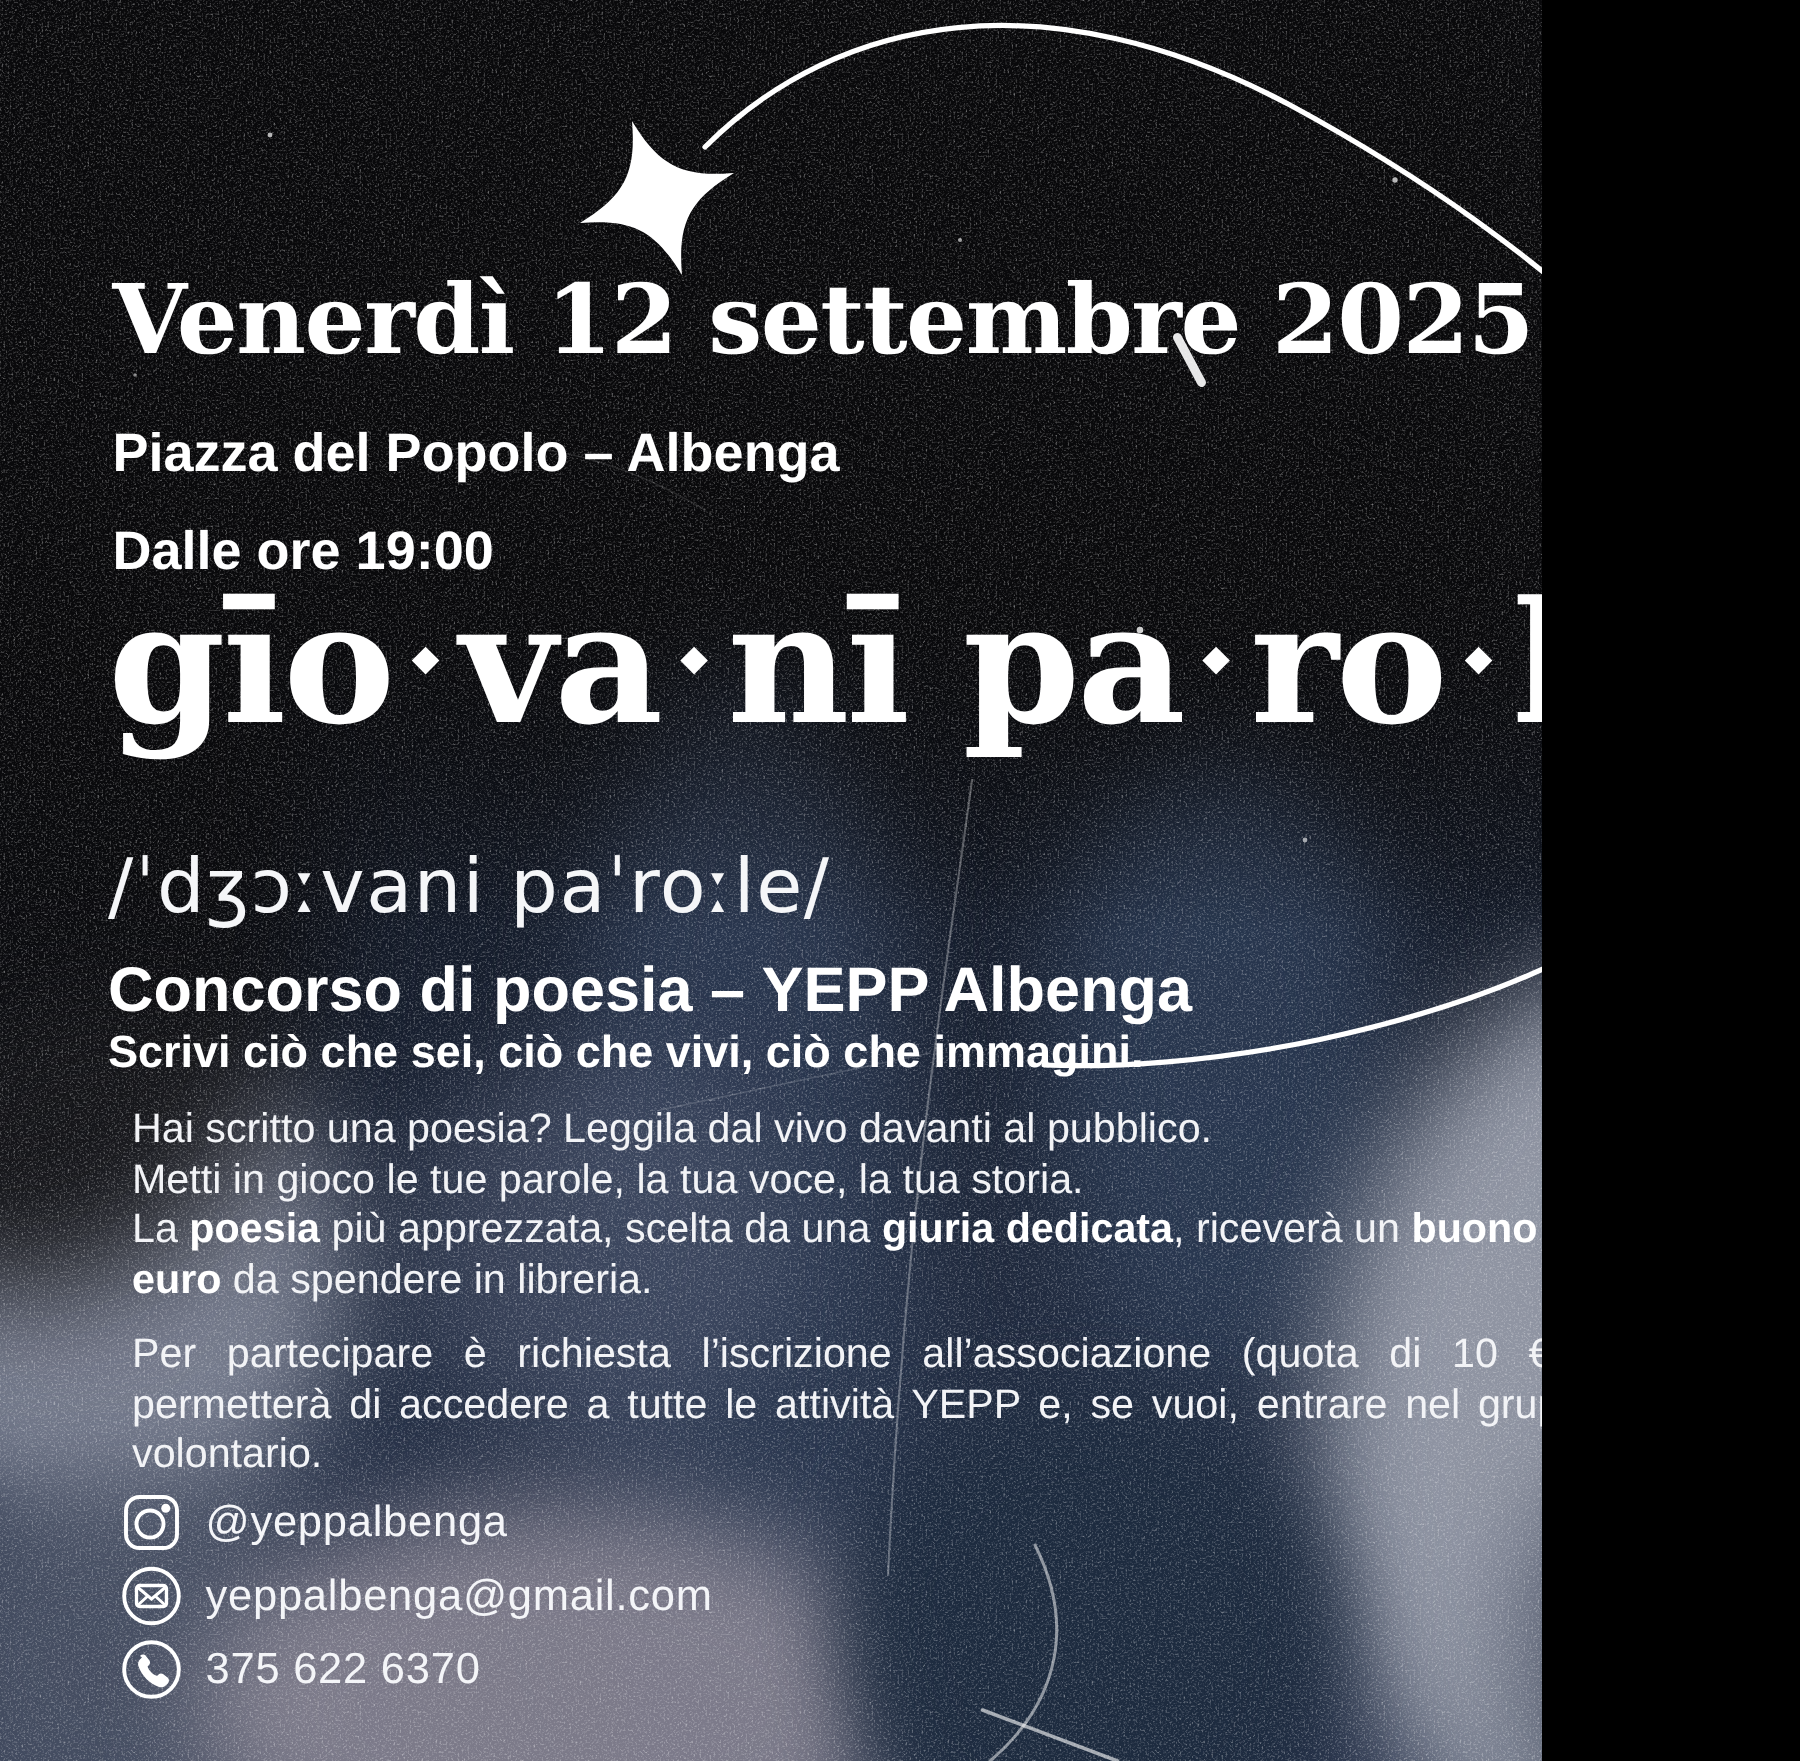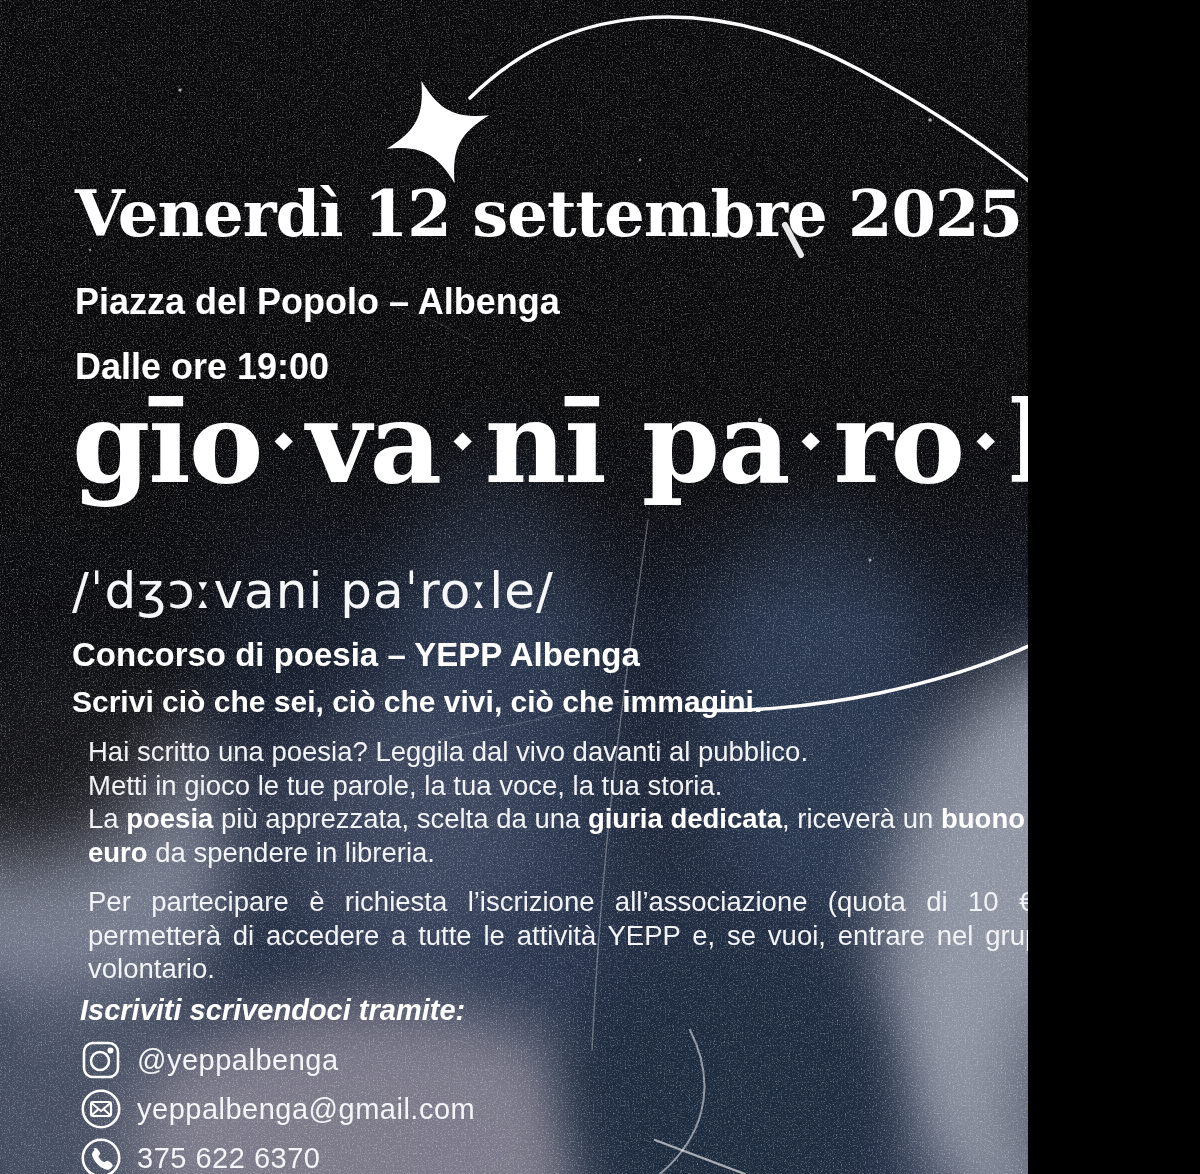--- a/index.html
+++ b/index.html
@@ -33,21 +33,21 @@
   .txt{position:absolute;left:75px;white-space:nowrap;}
   .date{top:176px;font-family:"DejaVu Serif",serif;font-weight:700;font-size:64px;letter-spacing:-1px;}
   .location{top:281px;font-size:36px;font-weight:700;text-align:center;}
   .time{top:331px;font-size:36px;font-weight:700;margin-top:15px;}
   .title{top:384px;left:72px;font-family:"DejaVu Serif",serif;font-weight:700;font-size:112px;
     letter-spacing:-2px;line-height:1.05;}
   .title .dia{display:inline-block;width:.12em;height:.12em;background:#fff;transform:rotate(45deg);
     margin:0 .14em;vertical-align:.30em;}
   .phonetic{top:548px;left:72px;font-family:"DejaVu Sans",sans-serif;font-size:50px;font-weight:400;
     letter-spacing:1px;color:#f5f6f8;margin-top:14px;}
-  .subtitle{top:636px;left:72px;font-size:33px;font-weight:700;}
+  .subtitle{top:636px;left:72px;font-size:42px;font-weight:700;}
   .tagline{top:685px;left:72px;font-size:30px;font-weight:700;text-align:center;}
   .para{position:absolute;left:88px;width:1062px;font-size:27.5px;line-height:1.22;color:#f2f3f6;white-space:normal;}
   .para b{color:#ffffff;}
   .para1{top:735px;}
   .para2{top:885px;text-align:justify;}
   .contact{position:absolute;left:80px;top:994px;}
   .contact-heading{font-size:29px;font-weight:700;font-style:italic;margin-bottom:12px;}
   .crow{display:flex;align-items:center;gap:15px;margin-bottom:7px;height:42px;cursor:pointer;}
   .crow .cicon{width:42px;height:42px;flex:0 0 42px;}
   .crow .clabel{font-size:29px;color:#f4f5f8;letter-spacing:.5px;}
@@ -116,21 +116,20 @@
   <h1 class="txt title" style="margin:0;font-weight:700;"><span>gīo</span><span class="dia"></span><span>va</span><span class="dia"></span><span>nī pa</span><span class="dia"></span><span>ro</span><span class="dia"></span><span>le</span></h1>
 
   <div class="txt phonetic">/ˈdʒɔːvani paˈroːle/</div>
   <div class="txt subtitle">Concorso di poesia – YEPP Albenga</div>
   <div class="txt tagline">Scrivi ciò che sei, ciò che vivi, ciò che immagini.</div>
 
   <div class="para para1">Hai scritto una poesia? Leggila dal vivo davanti al pubblico.<br>Metti in gioco le tue parole, la tua voce, la tua storia.<br>La <b>poesia</b> più apprezzata, scelta da una <b>giuria dedicata</b>, riceverà un <b>buono da 100 euro</b> da spendere in libreria.</div>
   <div class="para para2">Per partecipare è richiesta l’iscrizione all’associazione (quota di 10 €), che ti permetterà di accedere a tutte le attività YEPP e, se vuoi, entrare nel gruppo come volontario.</div>
 
   <div class="contact">
-    <div class="contact-heading">Iscriviti scrivendoci tramite:</div>
 
     <div class="crow">
       <svg class="cicon" viewBox="0 0 42 42">
         <rect x="4" y="4" width="34" height="34" rx="9" fill="none" stroke="#fff" stroke-width="2.6"></rect>
         <circle cx="20" cy="22" r="9" fill="none" stroke="#fff" stroke-width="2.6"></circle>
         <circle cx="30.5" cy="11.5" r="3" fill="#fff"></circle>
       </svg>
       <span class="clabel">@yeppalbenga</span>
     </div>
 

